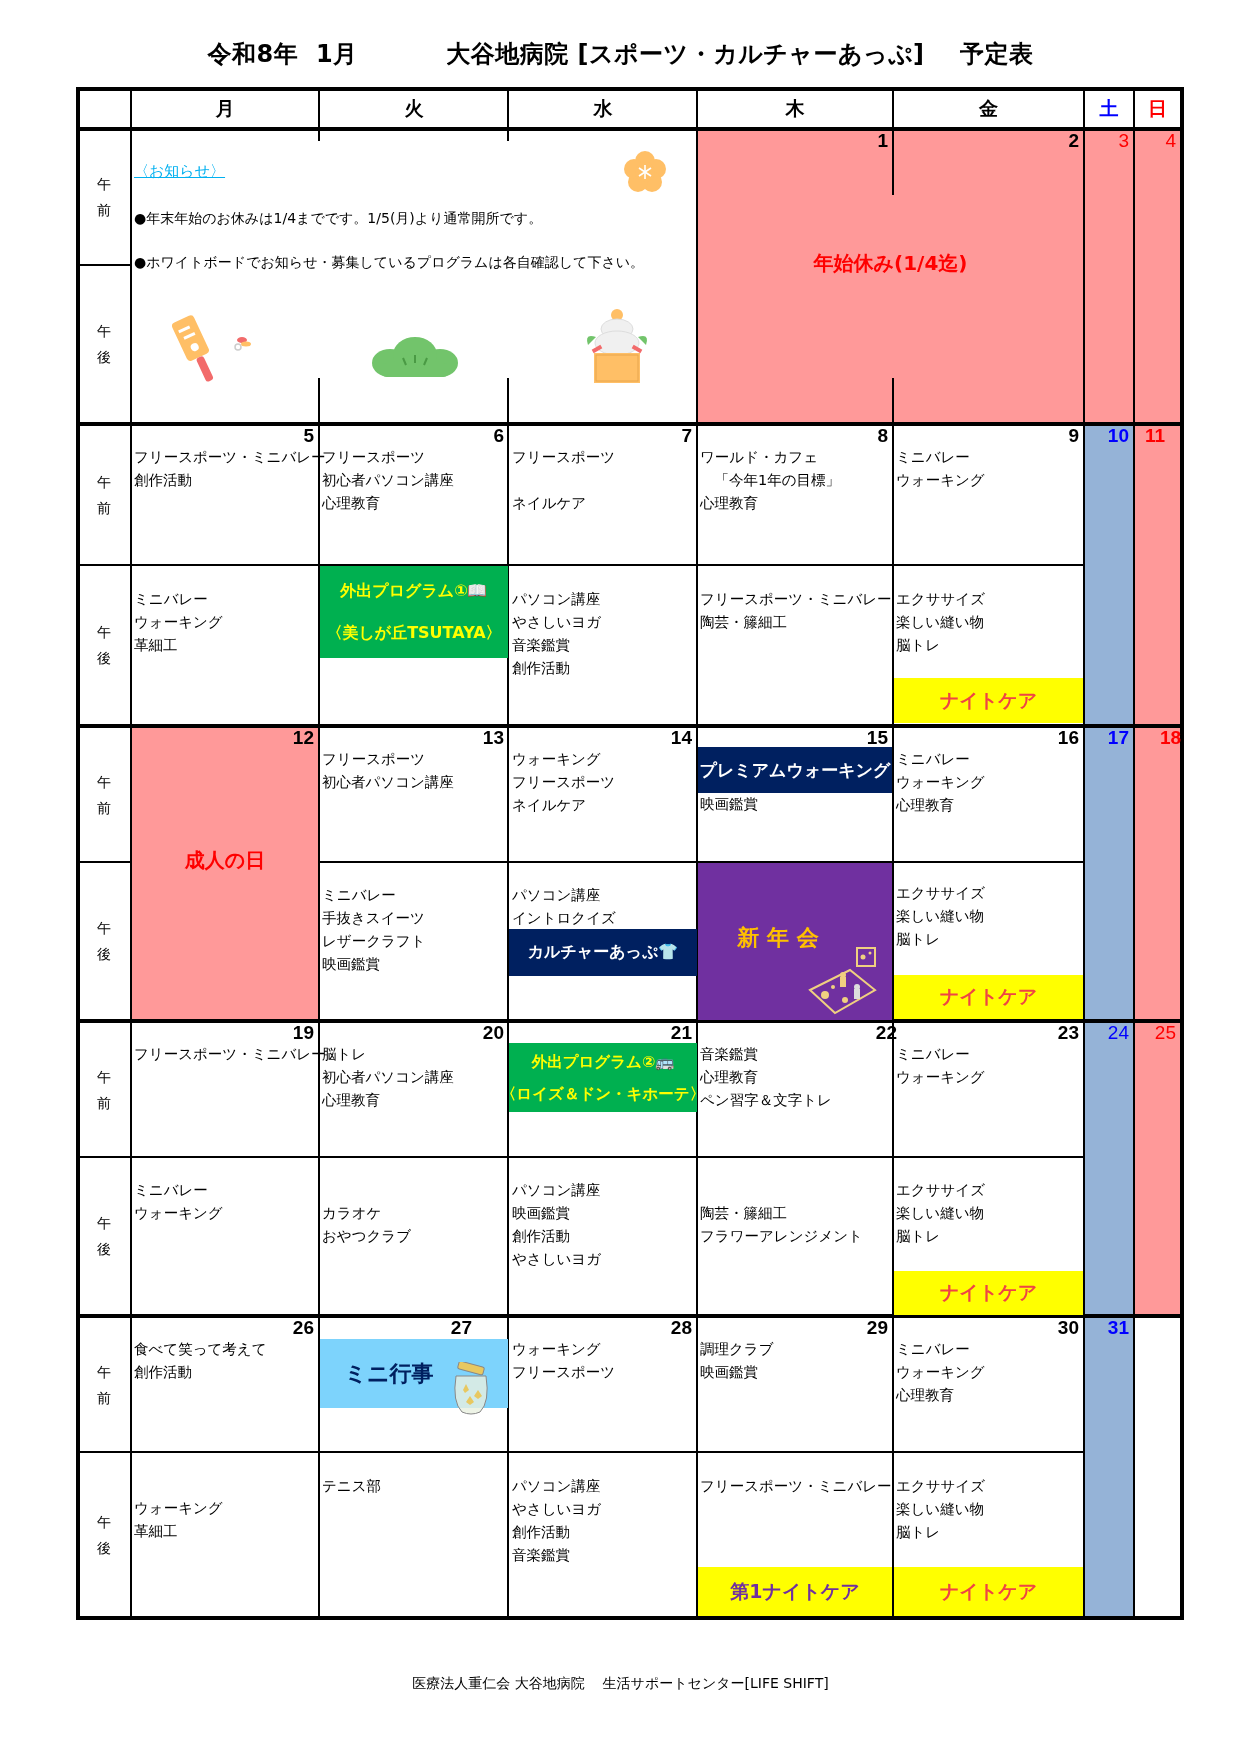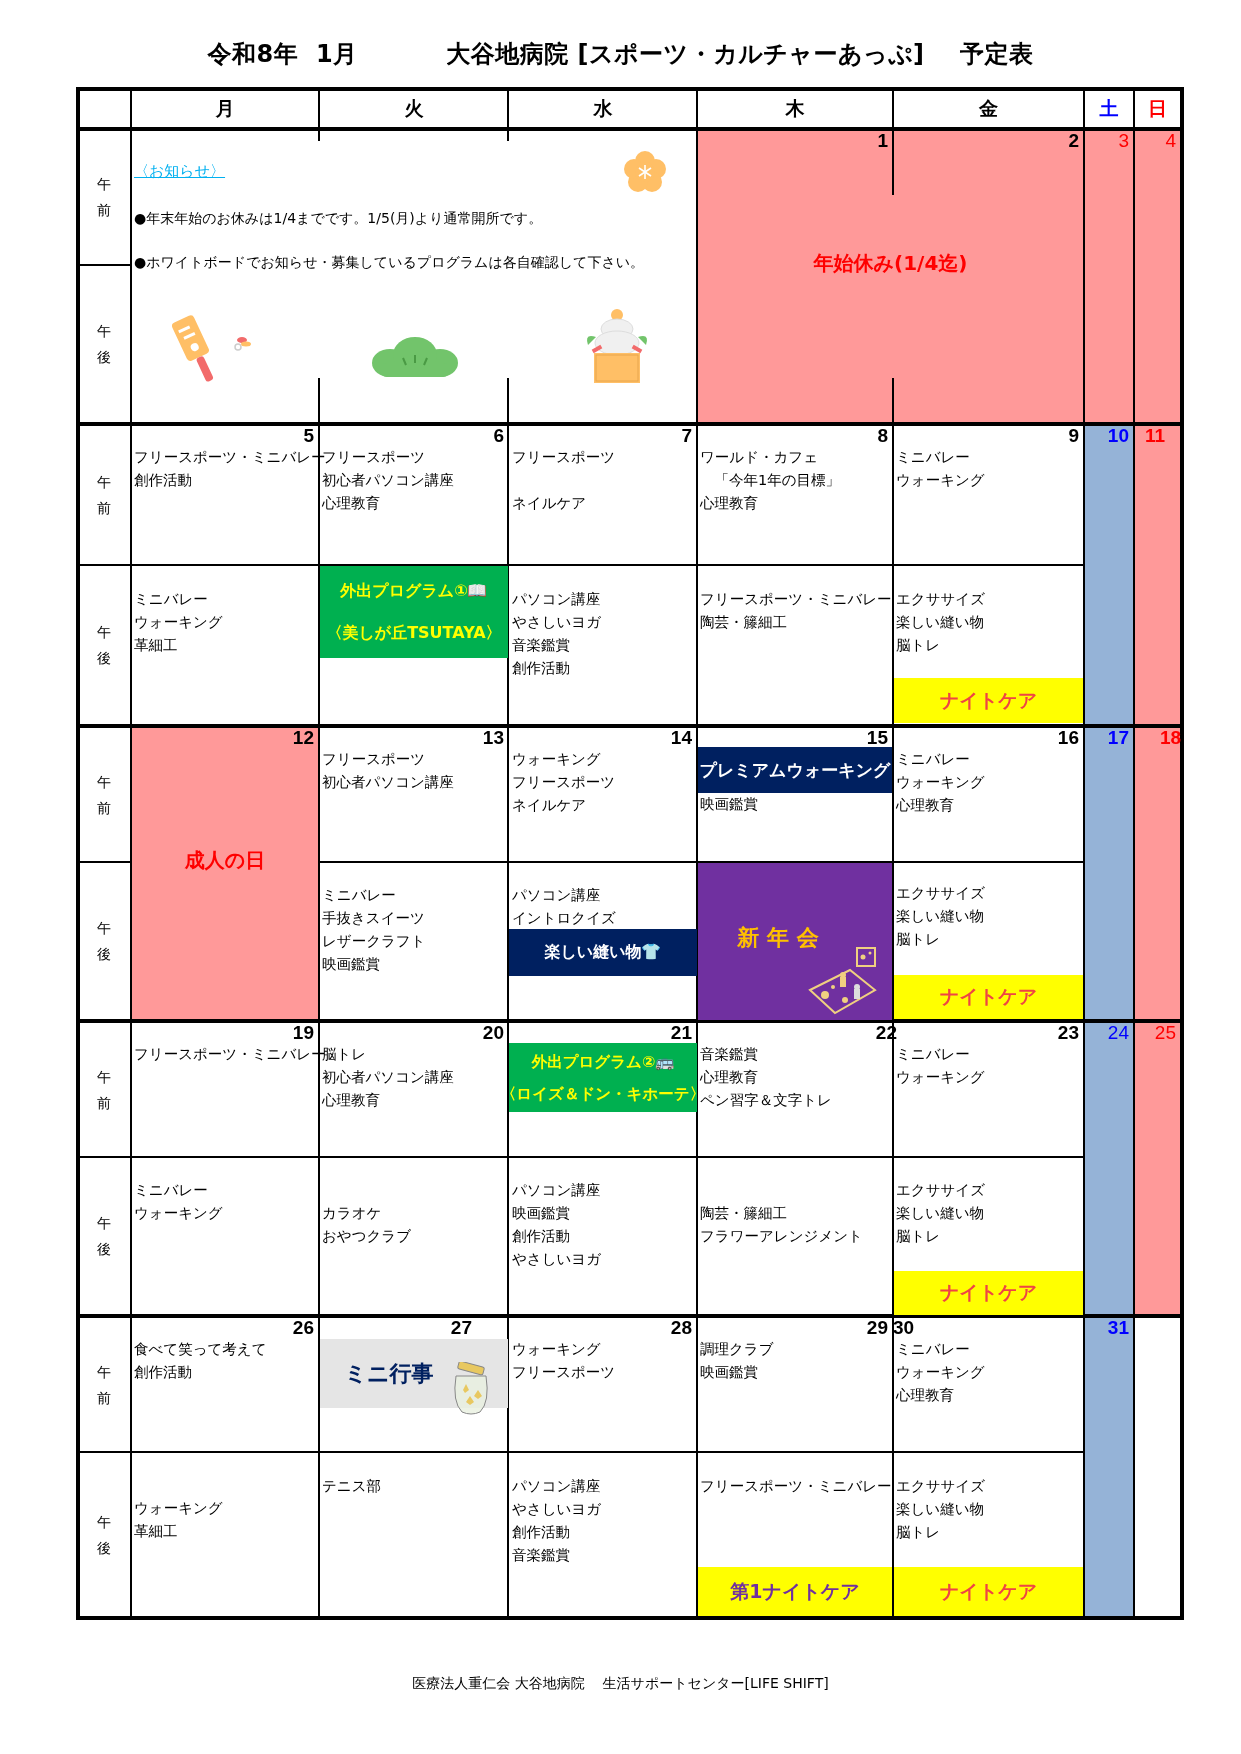--- a/index.html
+++ b/index.html
@@ -256,21 +256,21 @@
 <div class="daynum" style="top:728px;left:509px;width:188px;text-align:right;right:auto;padding-right:5px;">14</div>
 <div class="acts" style="left:512px;top:748px;">
     <div>ウォーキング</div>
     <div>フリースポーツ</div>
     <div>ネイルケア</div>
   </div>
 <div class="acts" style="left:512px;top:884px;">
     <div>パソコン講座</div>
     <div>イントロクイズ</div>
   </div>
-<div class="banner" style="left:509px;top:929px;width:188px;height:47px;background:#002060;color:#fff;font-size:16px;">楽しい縫い物👕</div>
+<div class="banner" style="left:509px;top:929px;width:188px;height:47px;background:#002060;color:#fff;font-size:16px;">カルチャーあっぷ👕</div>
 
 <div class="daynum" style="top:728px;left:697px;width:196px;text-align:right;right:auto;padding-right:5px;">15</div>
 <div class="banner" style="left:698px;top:747px;width:194px;height:46px;background:#002060;color:#fff;font-size:17px;">プレミアムウォーキング</div>
 <div class="acts" style="left:700px;top:793px;">
     <div>映画鑑賞</div>
   </div>
 <div class="abs" style="left:698px;top:863px;width:194px;height:157px;background:#7030a0;"></div>
 <div class="banner" style="left:698px;top:920px;width:160px;height:36px;color:#ffc000;font-size:22px;">新 年 会</div>
 <svg class="abs" style="left:805px;top:945px;" width="75" height="70" viewBox="0 0 75 70">
   <polygon points="5,45 45,25 70,45 30,68" fill="#7030a0" stroke="#f0d080" stroke-width="2"></polygon>
@@ -364,21 +364,21 @@
 <div class="acts" style="left:134px;top:1338px;">
     <div>食べて笑って考えて</div>
     <div>創作活動</div>
   </div>
 <div class="acts" style="left:134px;top:1497px;">
     <div>ウォーキング</div>
     <div>革細工</div>
   </div>
 
 <div class="daynum" style="top:1318px;left:319px;width:158px;text-align:right;right:auto;padding-right:5px;">27</div>
-<div class="banner" style="left:320px;top:1339px;width:188px;height:69px;background:#e5e5e5;color:#002060;font-size:22px;padding-right:50px;">ミニ行事</div>
+<div class="banner" style="left:320px;top:1339px;width:188px;height:69px;background:#7dd3fc;color:#002060;font-size:22px;padding-right:50px;">ミニ行事</div>
 <svg class="abs" style="left:448px;top:1362px;" width="46" height="55" viewBox="0 0 46 55">
   <rect x="10" y="2" width="26" height="8" rx="2" fill="#e8c860" stroke="#888" transform="rotate(15 23 6)"></rect>
   <path d="M8 14 Q4 40 14 50 Q23 54 32 50 Q42 40 38 14 Z" fill="#e8f0e0" fill-opacity="0.8" stroke="#888"></path>
   <polygon points="15,28 18,22 21,28 17,31" fill="#e8c860"></polygon>
     <polygon points="26,34 30,28 34,34 30,37" fill="#e8c860"></polygon>
     <polygon points="18,40 22,34 26,40 22,43" fill="#e8c860"></polygon>
 </svg>
 <div class="acts" style="left:322px;top:1475px;">
     <div>テニス部</div>
   </div>
@@ -398,21 +398,21 @@
 <div class="daynum" style="top:1318px;left:697px;width:196px;text-align:right;right:auto;padding-right:5px;">29</div>
 <div class="acts" style="left:700px;top:1338px;">
     <div>調理クラブ</div>
     <div>映画鑑賞</div>
   </div>
 <div class="acts" style="left:700px;top:1475px;">
     <div>フリースポーツ・ミニバレー</div>
   </div>
 <div class="nightcare" style="left:698px;top:1567px;width:194px;height:49px;color:#7030a0;">第1ナイトケア</div>
 
-<div class="daynum" style="top:1318px;left:893px;width:191px;text-align:left;right:auto;padding-right:17px;">30</div>
+<div class="daynum" style="top:1318px;left:893px;width:191px;text-align:right;right:auto;padding-right:5px;">30</div>
 <div class="acts" style="left:896px;top:1338px;">
     <div>ミニバレー</div>
     <div>ウォーキング</div>
     <div>心理教育</div>
   </div>
 <div class="acts" style="left:896px;top:1475px;">
     <div>エクササイズ</div>
     <div>楽しい縫い物</div>
     <div>脳トレ</div>
   </div>

